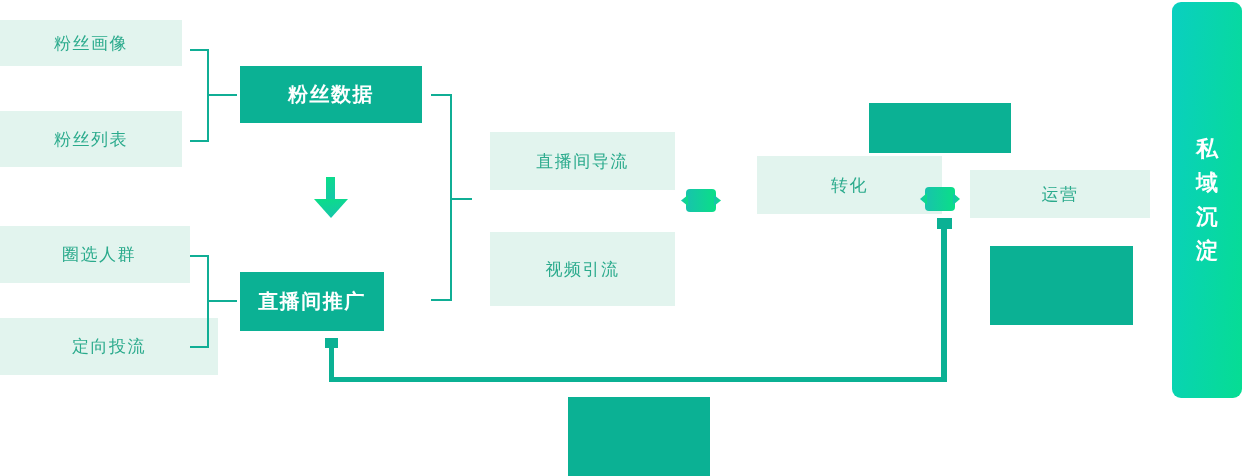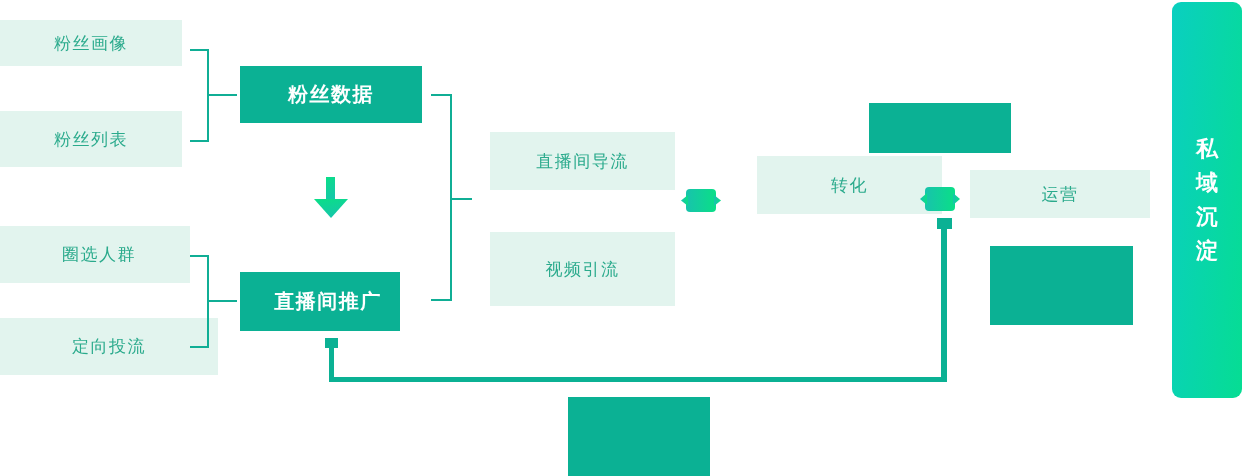--- a/index.html
+++ b/index.html
@@ -71,21 +71,21 @@
 <div class="bline" style="left:209px;top:94px;width:28px;height:2px;"></div>
 
 <div class="bline" style="left:190px;top:255px;width:19px;height:2px;"></div>
 <div class="bline" style="left:207px;top:255px;width:2px;height:93px;"></div>
 <div class="bline" style="left:190px;top:346px;width:19px;height:2px;"></div>
 <div class="bline" style="left:209px;top:300px;width:28px;height:2px;"></div>
 
 <div class="dark-box" style="left:240px;top:66px;width:182px;height:57px;">
   <span>粉丝数据</span>
 </div>
-<div class="dark-box" style="left:240px;top:272px;width:144px;height:59px;padding-left:16px;">
+<div class="dark-box" style="left:240px;top:272px;width:144px;height:59px;">
   <span>直播间推广</span>
 </div>
 
 <svg class="icon-svg" style="left:314px;top:177px;" width="34" height="41" viewBox="0 0 34 41">
   <rect x="12" y="0" width="9" height="24" fill="url(#gradTB)"></rect>
   <polygon points="0,22 34,22 17,41" fill="url(#gradTB)"></polygon>
 </svg>
 
 <div class="bline" style="left:431px;top:94px;width:21px;height:2px;"></div>
 <div class="bline" style="left:450px;top:94px;width:2px;height:207px;"></div>

